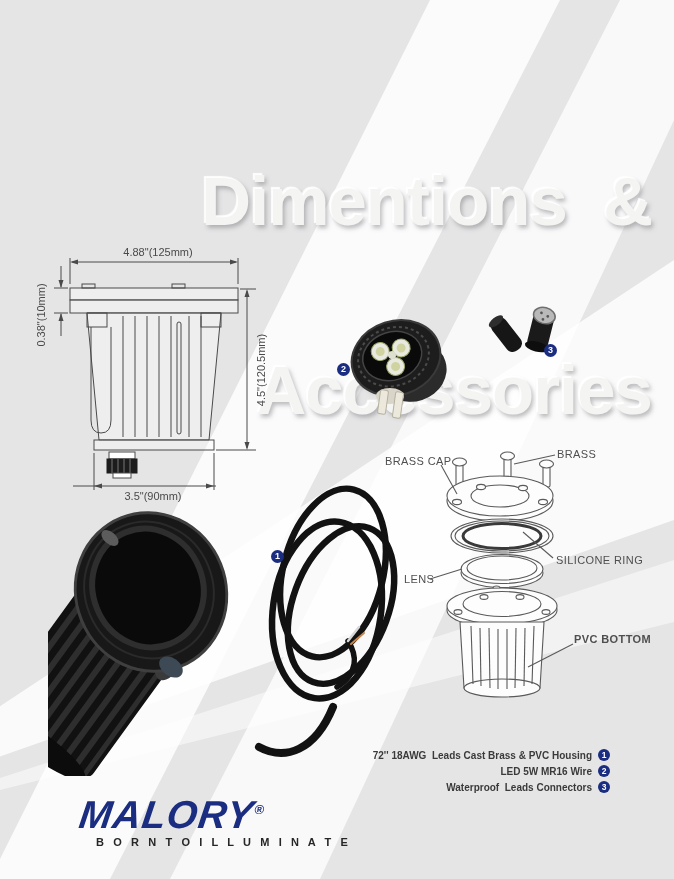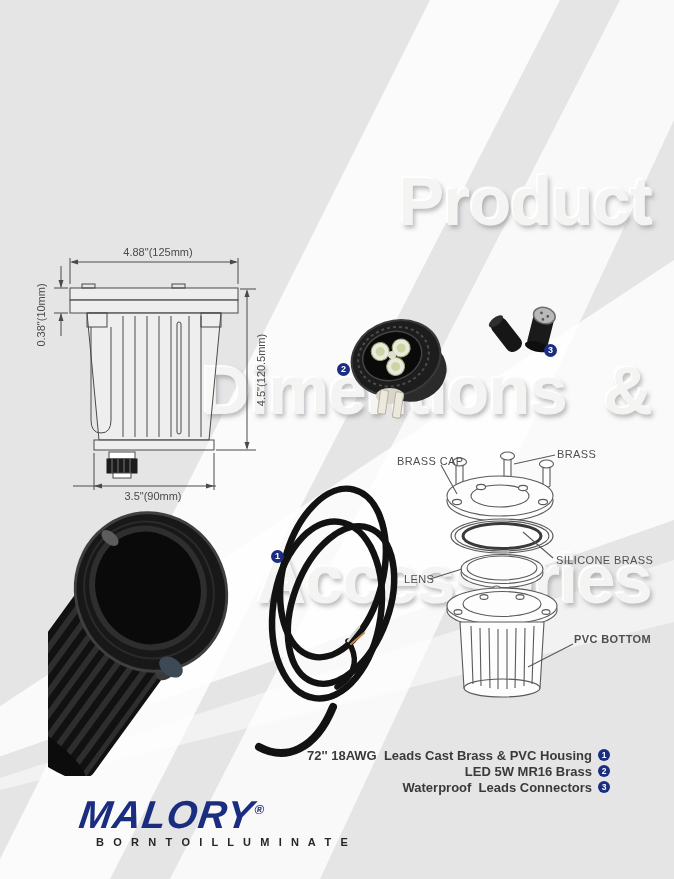--- a/index.html
+++ b/index.html
@@ -32,21 +32,21 @@
 
   
   .marker{
     position:absolute;width:13px;height:13px;border-radius:50%;
     color:#fff;font-size:9px;font-weight:bold;line-height:13px;text-align:center;
   }
 
   
   .legend{position:absolute;top:747px;right:64px;width:360px;}
   .legend-row{display:flex;justify-content:flex-end;align-items:center;gap:6px;height:16px;}
-  .legend-text{font-size:13px;font-weight:bold;color:#3a3a3a;white-space:pre;}
+  .legend-text{font-size:10px;font-weight:bold;color:#3a3a3a;white-space:pre;}
   .legend-num{
     width:12px;height:12px;border-radius:50%;color:#fff;font-size:8.5px;font-weight:bold;
     line-height:12px;text-align:center;flex:0 0 auto;
   }
 
   
   .brand{position:absolute;left:80px;top:790px;}
   .brand-name{
     font-size:39px;font-weight:bold;font-style:italic;letter-spacing:1px;
     transform:skewX(-8deg);display:inline-block;line-height:40px;
@@ -60,21 +60,20 @@
 <div class="stage">
 
   <svg id="rays" width="674" height="879" viewBox="0 0 674 879">
     <polygon points="-10,879 430,0 560,0 110,879" fill="#ffffff" opacity="0.85"></polygon>
     <polygon points="170,879 620,0 674,0 674,120 320,879" fill="#ffffff" opacity="0.78"></polygon>
     <polygon points="-161,813 674,260 674,520" fill="#ffffff" opacity="0.8"></polygon>
     <polygon points="-161,830 674,560 674,622" fill="#ffffff" opacity="0.5"></polygon>
   </svg>
 
   <div class="title-block">
-    <div>Product</div>
     <div>Dimentions  &amp;</div>
     <div>Accessories</div>
   </div>
 
   <svg class="tech-svg" width="252" height="272" viewBox="0 0 252 272">
     <g stroke="#4a4a4a" stroke-width="1" fill="none">
 
       <line x1="45" y1="18" x2="45" y2="44"></line>
       <line x1="213" y1="18" x2="213" y2="44"></line>
       <line x1="47" y1="22" x2="211" y2="22"></line>
@@ -264,37 +263,37 @@
       <g stroke="#5a5a5a" fill="none">
         <line x1="58" y1="25" x2="74" y2="54"></line>
         <line x1="172" y1="15" x2="131" y2="24"></line>
         <line x1="170" y1="118" x2="140" y2="92"></line>
         <line x1="47" y1="139" x2="79" y2="129"></line>
         <line x1="190" y1="204" x2="145" y2="227"></line>
       </g>
     </g>
   </svg>
 
-  <span class="diagram-label" style="left:397px;top:455px;">BRASS CAP</span>
+  <span class="diagram-label" style="left:385px;top:455px;">BRASS CAP</span>
   <span class="diagram-label" style="left:557px;top:448px;">BRASS</span>
-  <span class="diagram-label" style="left:556px;top:554px;">SILICONE BRASS</span>
+  <span class="diagram-label" style="left:556px;top:554px;">SILICONE RING</span>
   <span class="diagram-label" style="left:404px;top:573px;">LENS</span>
   <span class="diagram-label" style="left:574px;top:633px;font-weight:bold;">PVC BOTTOM</span>
 
   <span class="marker" style="left:271px;top:550px;background:#1a2d80;">1</span>
   <span class="marker" style="left:337px;top:363px;background:#1a2d80;">2</span>
   <span class="marker" style="left:544px;top:344px;background:#1a2d80;">3</span>
 
   <div class="legend">
     <div class="legend-row">
       <span class="legend-text">72'' 18AWG  Leads Cast Brass &amp; PVC Housing</span>
       <span class="legend-num" style="background:#1a2d80;">1</span>
     </div>
     <div class="legend-row">
-      <span class="legend-text">LED 5W MR16 Brass</span>
+      <span class="legend-text">LED 5W MR16 Wire</span>
       <span class="legend-num" style="background:#1a2d80;">2</span>
     </div>
     <div class="legend-row">
       <span class="legend-text">Waterproof  Leads Connectors</span>
       <span class="legend-num" style="background:#1a2d80;">3</span>
     </div>
   </div>
 
   <div class="brand">
     <div>

